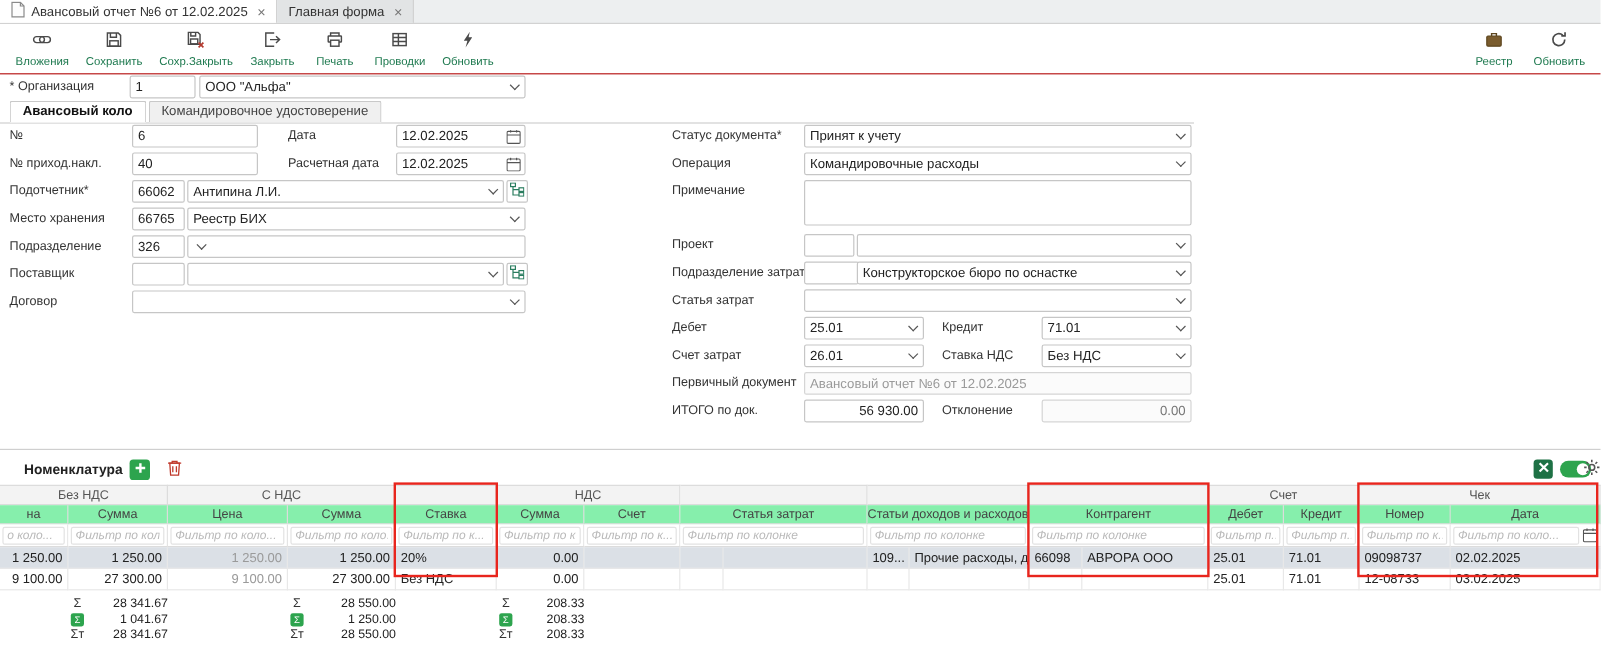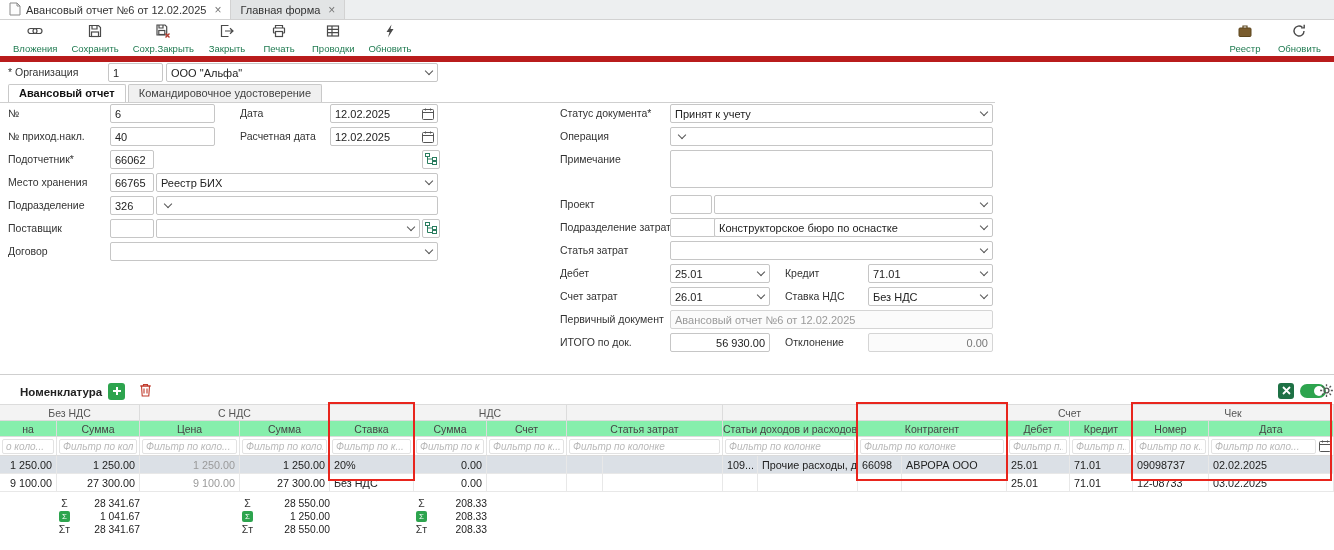--- a/index.html
+++ b/index.html
@@ -8,21 +8,21 @@
   #app { position:relative; width:1334px; height:548px; background:#fff; overflow:hidden; font-size:11px; color:#222; }
 
   
   .tabbar { position:absolute; left:0; top:0; width:1334px; height:20px; background:#edeff0; border-bottom:1px solid #d2d2d2; display:flex; }
   .wtab { display:flex; align-items:center; gap:5px; padding:0 9px; font-size:11px; color:#333; border-right:1px solid #d2d2d2; cursor:pointer; }
   .wtab.active { background:#fff; }
   .wtab.inactive { background:#e2e4e5; }
   .tclose { color:#777; font-size:12px; margin-left:3px; }
 
   
-  .toolbar { position:absolute; left:0; top:20px; width:1334px; height:42px; background:#fff; border-bottom:6px solid #b91c1c; display:flex; align-items:center; padding:0 6px; }
+  .toolbar { position:absolute; left:0; top:20px; width:1334px; height:42px; background:#fff; border-bottom:1px solid #b91c1c; display:flex; align-items:center; padding:0 6px; }
   .tbtn { display:flex; flex-direction:column; align-items:center; justify-content:center; gap:2px; min-width:52px; padding:0 7px; height:40px; cursor:pointer; }
   .tlbl { font-size:9.5px; color:#1f7a50; white-space:nowrap; }
   .tspacer { margin-left:auto; }
 
   
   .flabel { position:absolute; font-size:10.5px; color:#333; line-height:19px; white-space:nowrap; }
   .tbox { position:absolute; height:19px; border:1px solid #c6c6c6; border-radius:2px; font-size:11px; padding:0 4px; color:#222; background:#fff; outline:none; font-family:inherit; }
   .tbox.right { text-align:right; }
   .combo { position:absolute; height:19px; border:1px solid #c6c6c6; border-radius:2px; background:#fff; display:flex; align-items:center; padding:0 3px 0 4px; font-size:11px; cursor:pointer; }
   .cval { white-space:nowrap; overflow:hidden; text-overflow:ellipsis; flex:1; }
@@ -177,21 +177,21 @@
   </div>
 
   <span class="flabel" style="left:8px;top:63px">* Организация</span>
   <input class="tbox" style="left: 108px; top: 63px; width: 55px;" value="1">
   <div class="combo" style="left:166px;top:63px;width:272px">
     <span class="cval">ООО "Альфа"</span>
     <span class="chev"></span>
   </div>
 
   <div class="ftabs" style="left:8px;top:84px">
-    <div class="ftab active"><span>Авансовый отчет</span></div>
+    <div class="ftab active"><span>Авансовый коло</span></div>
     <div class="ftab"><span>Командировочное удостоверение</span></div>
   </div>
   <div class="hline" style="left:0;top:102px;width:995px"></div>
 
   <span class="flabel" style="left:8px;top:104px">№</span>
   <input class="tbox" style="left: 110px; top: 104px; width: 105px;" value="6">
   <span class="flabel" style="left:240px;top:104px">Дата</span>
   <div class="combo" style="left:330px;top:104px;width:108px">
     <span class="cval">12.02.2025</span>
     <span class="calico">
@@ -214,20 +214,24 @@
           <g fill="none" stroke="#555">
             <rect x="0.5" y="1.5" width="11" height="10" rx="1"></rect>
             <path d="M0.5 4.5h11M3.5 0.5v2M8.5 0.5v2"></path>
           </g>
         </svg>
       </span>
   </div>
 
   <span class="flabel" style="left:8px;top:150px">Подотчетник*</span>
   <input class="tbox" style="left: 110px; top: 150px; width: 44px;" value="66062">
+  <div class="combo" style="left:156px;top:150px;width:264px">
+    <span class="cval">Антипина Л.И.</span>
+    <span class="chev"></span>
+  </div>
   <div class="treebtn" style="left:422px;top:150px">
     <span><svg width="12" height="12" viewBox="0 0 12 12">
           <g fill="none" stroke="#2a7d5f">
             <rect x="0.5" y="0.5" width="4" height="3"></rect>
             <rect x="7.5" y="4.5" width="4" height="3"></rect>
             <rect x="7.5" y="8.5" width="4" height="3"></rect>
             <path d="M2.5 3.5v7h5M2.5 6h5"></path>
           </g>
         </svg></span>
   </div>
@@ -269,20 +273,21 @@
   </div>
 
   <span class="flabel" style="left:560px;top:104px">Статус документа*</span>
   <div class="combo" style="left:670px;top:104px;width:323px">
     <span class="cval">Принят к учету</span>
     <span class="chev"></span>
   </div>
 
   <span class="flabel" style="left:560px;top:127px">Операция</span>
   <div class="combo" style="left:670px;top:127px;width:323px">
+    <span class="cval">Командировочные расходы</span>
     <span class="chev"></span>
   </div>
 
   <span class="flabel" style="left:560px;top:150px">Примечание</span>
   <textarea class="tarea" style="left: 670px; top: 150px; width: 323px; height: 38px;"></textarea>
 
   <span class="flabel" style="left:560px;top:195px">Проект</span>
   <input class="tbox" style="left: 670px; top: 195px; width: 42px;" value="">
   <div class="combo" style="left:714px;top:195px;width:279px">
     <span class="cval"></span>

